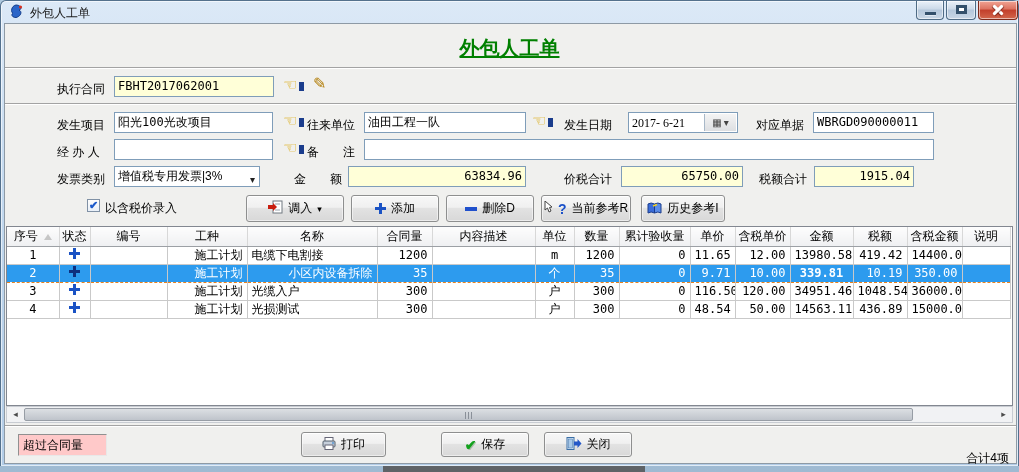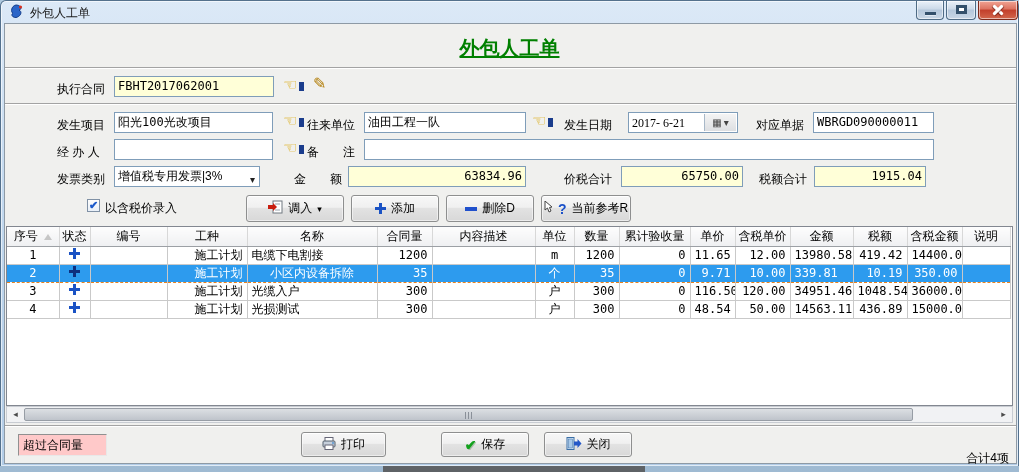--- a/index.html
+++ b/index.html
@@ -154,21 +154,21 @@
   <span class="lbl" style="left:56px;top:170px">发票类别</span>
   <div class="combo" style="left:113px;top:165px;width:146px">
     <span>增值税专用发票|3%</span>
     <span class="caret">▾</span>
   </div>
   <span class="lbl" style="left:293px;top:170px">金　　额</span>
   <div class="inp yellow num" style="left:347px;top:165px;width:178px">63834.96</div>
   <span class="lbl" style="left:563px;top:170px">价税合计</span>
   <div class="inp yellow num" style="left:620px;top:165px;width:122px">65750.00</div>
   <span class="lbl" style="left:758px;top:170px">税额合计</span>
-  <div class="inp yellow num" style="left:813px;top:165px;width:112px">1915.04</div>
+  <div class="inp yellow num" style="left:813px;top:165px;width:100px">1915.04</div>
 
   <span class="checkbox" style="left:86px;top:198px">✔</span>
   <span class="lbl" style="left:104px;top:199px">以含税价录入</span>
 
   <div class="btn" style="left:245px;top:194px;width:98px;height:27px">
     <span>
       <svg width="15" height="14" viewBox="0 0 15 14">
         <rect x="5" y="1" width="9" height="12" fill="#fff" stroke="#707880"></rect>
         <line x1="7" y1="4" x2="12" y2="4" stroke="#9AA4AE"></line>
           <line x1="7" y1="10" x2="12" y2="10" stroke="#9AA4AE"></line>
@@ -187,20 +187,30 @@
     <span>删除D</span>
   </div>
   <div class="btn" style="left:540px;top:194px;width:90px;height:27px">
     <span>
       <svg width="9" height="12" viewBox="0 0 9 12">
           <polygon points="1,0 1,9 3.5,7 5,11 7,10 5.5,6.5 8,6" fill="#fff" stroke="#444"></polygon>
         </svg>
     </span>
       <span class="qmark">?</span>
     <span>当前参考R</span>
+  </div>
+  <div class="btn" style="left:640px;top:194px;width:84px;height:27px">
+    <span>
+      <svg width="15" height="13" viewBox="0 0 15 13">
+        <path d="M1 3 Q4 1 7.5 3 L7.5 12 Q4 10 1 12 Z" fill="#3A6CD8" stroke="#1A3C8C"></path>
+        <path d="M7.5 3 Q11 1 14 3 L14 12 Q11 10 7.5 12 Z" fill="#5A8CE8" stroke="#1A3C8C"></path>
+        <path d="M6 5 L10 3.5" stroke="#F4D020" stroke-width="1.5"></path>
+      </svg>
+    </span>
+    <span>历史参考I</span>
   </div>
 
   <div class="table-wrap">
     <table>
       <thead>
           <tr id="thead-row">
             <th style="width: 52px;">序号<span class="sort-tri"></span></th>
             <th style="width: 31px; font-family: Liberation Mono, monospace;">状态</th>
             <th style="width: 77px;">编号</th>
             <th style="width: 80px;">工种</th>
@@ -235,29 +245,29 @@
             <td style="text-align: right;">13980.58</td>
             <td style="text-align: right;">419.42</td>
             <td style="text-align: right;">14400.00</td>
             <td style="text-align: left;"></td>
           </tr>
           <tr class="selected">
             <td style="text-align: center;">2</td>
             <td style="text-align: center;"><span class="plus"></span></td>
             <td style="text-align: left;"></td>
             <td style="text-align: right;">施工计划</td>
-            <td style="text-align: center;">小区内设备拆除</td>
+            <td style="text-align: right;">小区内设备拆除</td>
             <td style="text-align: right;">35</td>
             <td style="text-align: left;"></td>
             <td style="text-align: center;">个</td>
             <td style="text-align: right;">35</td>
             <td style="text-align: right;">0</td>
             <td style="text-align: right;">9.71</td>
             <td style="text-align: right;">10.00</td>
-            <td style="text-align: left;">339.81</td>
+            <td style="text-align: center; font-weight: bold;">339.81</td>
             <td style="text-align: right;">10.19</td>
             <td style="text-align: right;">350.00</td>
             <td style="text-align: left;"></td>
           </tr>
           <tr>
             <td style="text-align: center;">3</td>
             <td style="text-align: center;"><span class="plus"></span></td>
             <td style="text-align: left;"></td>
             <td style="text-align: right;">施工计划</td>
             <td style="text-align: left;">光缆入户</td>

